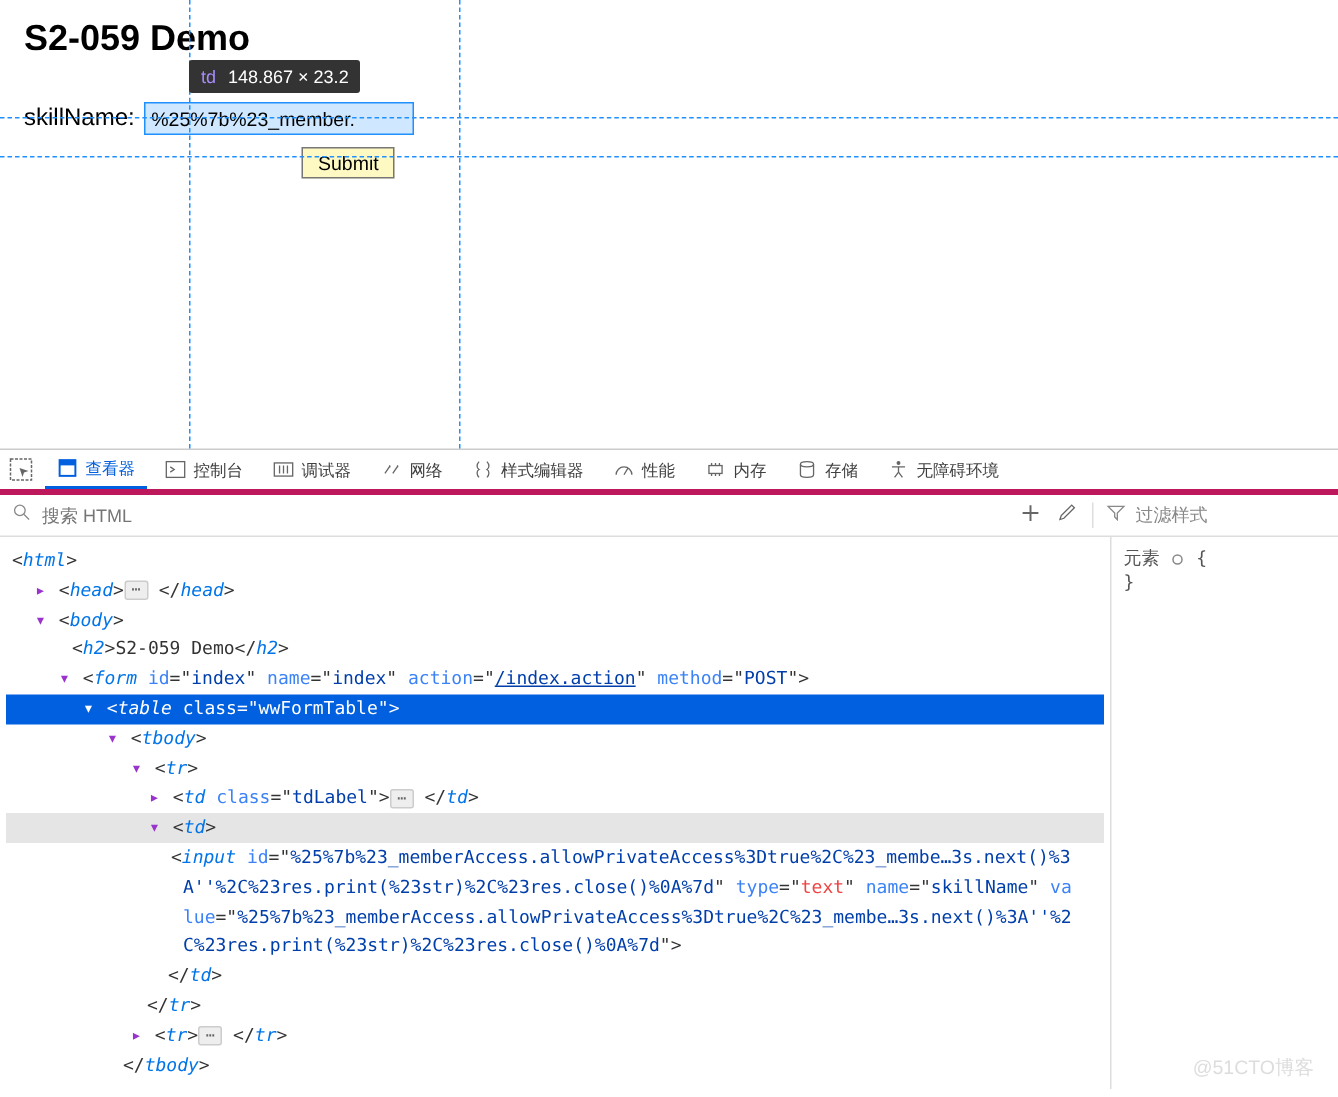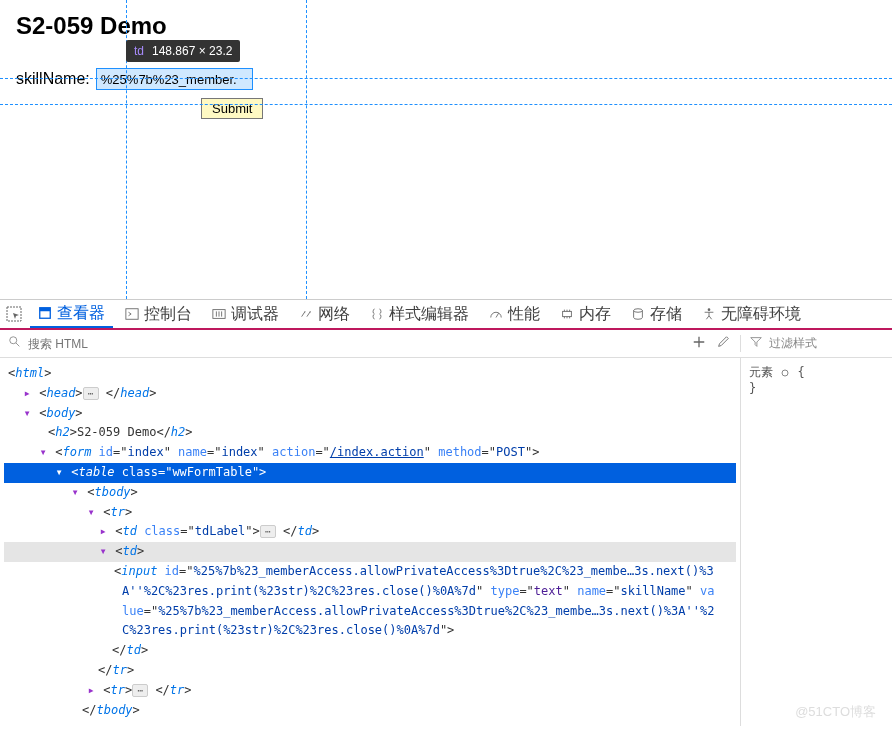--- a/index.html
+++ b/index.html
@@ -6,21 +6,21 @@
 body { font-family: Arial, sans-serif; font-size: 12px; background: #fff; width: 892px; }
 .page-area {
   height: 300px; position: relative; padding: 12px 16px;
   border-bottom: 1px solid #ccc;
 }
 .page-area h2 { font-size: 24px; font-weight: bold; margin-bottom: 20px; }
 .page-form { margin-top: 28px; }
 .form-row { display: flex; align-items: center; font-size: 16px; }
 .form-label { padding-right: 6px; }
 .form-input {
-  width: 157px; height: 22px; padding: 2px 4px;
+  width: 180px; height: 22px; padding: 2px 4px;
   border: 1px solid #1e90ff; background: #cfe8ff;
   font-family: inherit; font-size: 13px;
 }
 .submit-row { margin-top: 8px; padding-left: 185px; }
 .submit-btn {
   padding: 2px 10px; border: 1px solid #777; background: #fef9c3; cursor: pointer;
   font-size: 13px;
 }
 .guide-v { position: absolute; top: 0; bottom: 0; border-left: 1.5px dashed #1e90ff; }
 .guide-v.a { left: 126px; } .guide-v.b { left: 306px; }
@@ -32,60 +32,60 @@
   padding: 4px 8px; border-radius: 2px; display: flex; gap: 8px;
 }
 .tooltip .tag { color: #a78bfa; }
 .tooltip::after {
   content: ''; position: absolute; bottom: -5px; left: 82px;
   border: 5px solid transparent; border-top-color: #333;
 }
 .devtools { display: flex; flex-direction: column; }
 .tabbar {
   display: flex; align-items: center; height: 30px;
-  border-bottom: 2px solid #be185d; padding: 0 6px; gap: 4px;
-  font-size: 16px;
+  border-bottom: 4px solid #be185d; padding: 0 6px; gap: 4px;
+  font-size: 11px;
 }
 .tabbar .tab {
   display: flex; align-items: center; gap: 5px; padding: 0 8px; height: 100%;
   cursor: pointer; color: #404040;
 }
 .tabbar .tab.active { color: #0060df; border-bottom: 2px solid #0060df; }
 .tabbar .icon { width: 14px; height: 14px; display: inline-flex; align-items: center; justify-content: center; color: #666; }
 .tabbar .tab.active .icon { color: #0060df; }
 .pick-el { width: 16px; height: 16px; margin-right: 4px; cursor: pointer; }
 .searchbar {
   display: flex; align-items: center; height: 28px; border-bottom: 1px solid #ddd;
 }
 .searchbar .left { flex: 1; display: flex; align-items: center; padding: 0 8px; gap: 6px; color: #888; }
 .searchbar input {
   border: none; outline: none; flex: 1; font-size: 12px; color: #555;
 }
 .searchbar .tools { display: flex; gap: 10px; padding: 0 10px; color: #666; }
 .searchbar .filter-pane {
-  width: 152px; border-left: 1px solid #ddd; padding: 0 8px;
+  width: 164px; border-left: 1px solid #ddd; padding: 0 8px;
   display: flex; align-items: center; gap: 6px; color: #888; text-align: right;
 }
 .content-row { display: flex; }
 .dom-pane {
   flex: 1; padding: 6px 4px; font-family: Consolas, monospace; font-size: 12px;
   line-height: 1.65; overflow: auto; color: #333;
 }
 .styles-pane {
   width: 152px; border-left: 1px solid #ddd; padding: 6px 8px;
   font-family: Consolas, monospace; font-size: 12px; color: #555;
 }
 .node { white-space: nowrap; }
 .tw { color: #9933cc; cursor: pointer; width: 10px; display: inline-block; text-align: center; }
 .tg { color: #0074e8; font-style: italic; }
 .at { color: #3b82f6; }
 .av { color: #003eaa; }
 .av.link { text-decoration: underline; }
 .tx { color: #333; }
-.kw { color: #4c1d95; }
+.kw { color: #ef4444; }
 .ellips {
   display: inline-block; background: #eee; border: 1px solid #ccc;
   padding: 0 4px; font-size: 10px; line-height: 11px; border-radius: 2px;
   color: #666; vertical-align: middle;
 }
 .node.sel {
   background: #0060df; color: #fff; display: block;
 }
 .node.sel .tw, .node.sel .tg, .node.sel .at, .node.sel .av { color: #fff; }
 .node.hov { background: #e5e5e5; display: block; }

